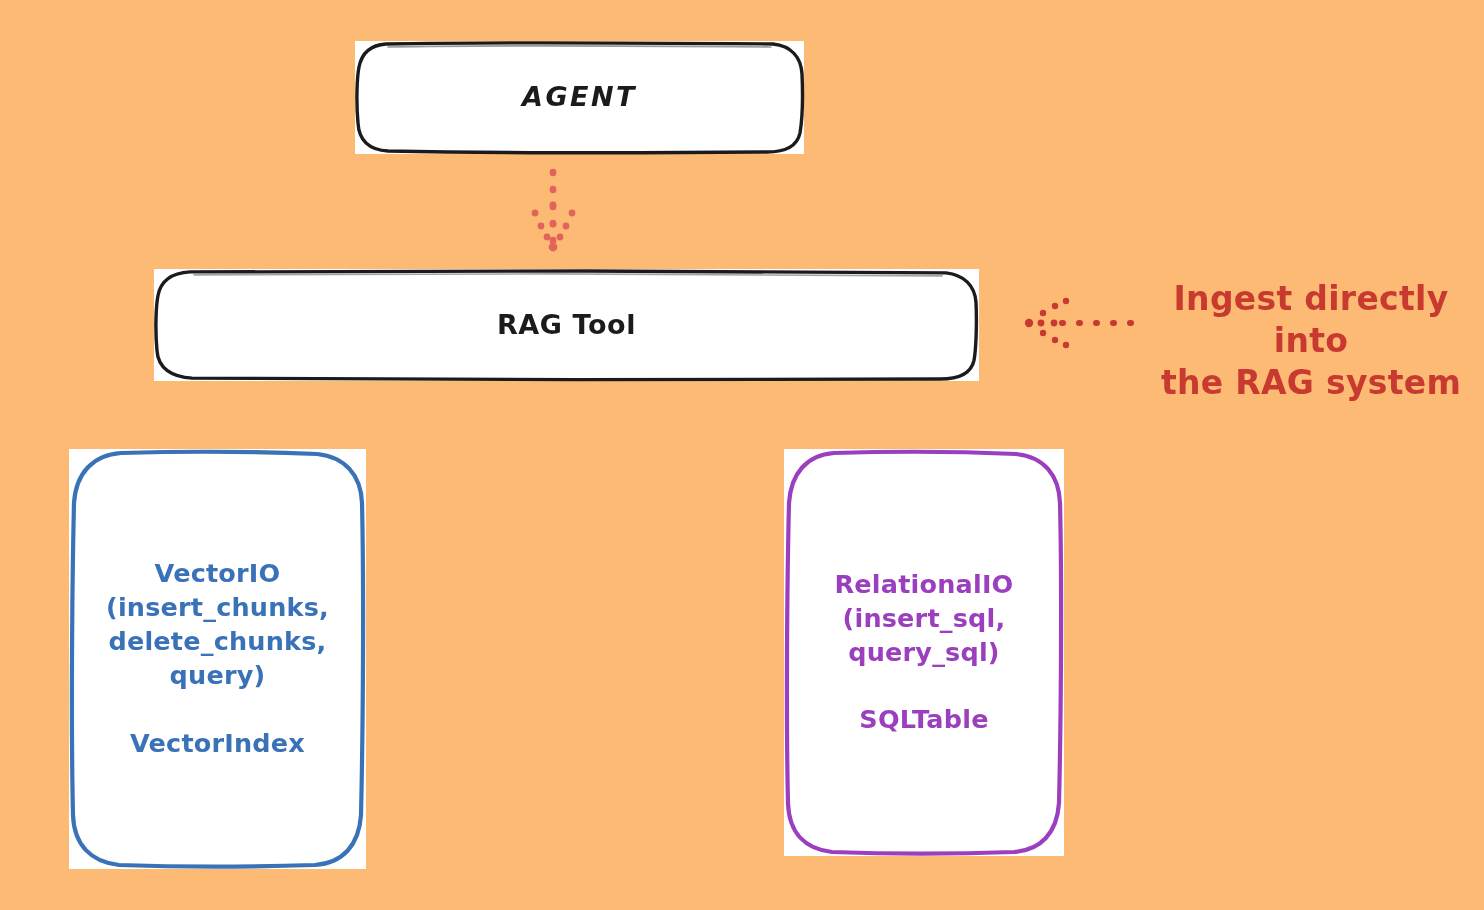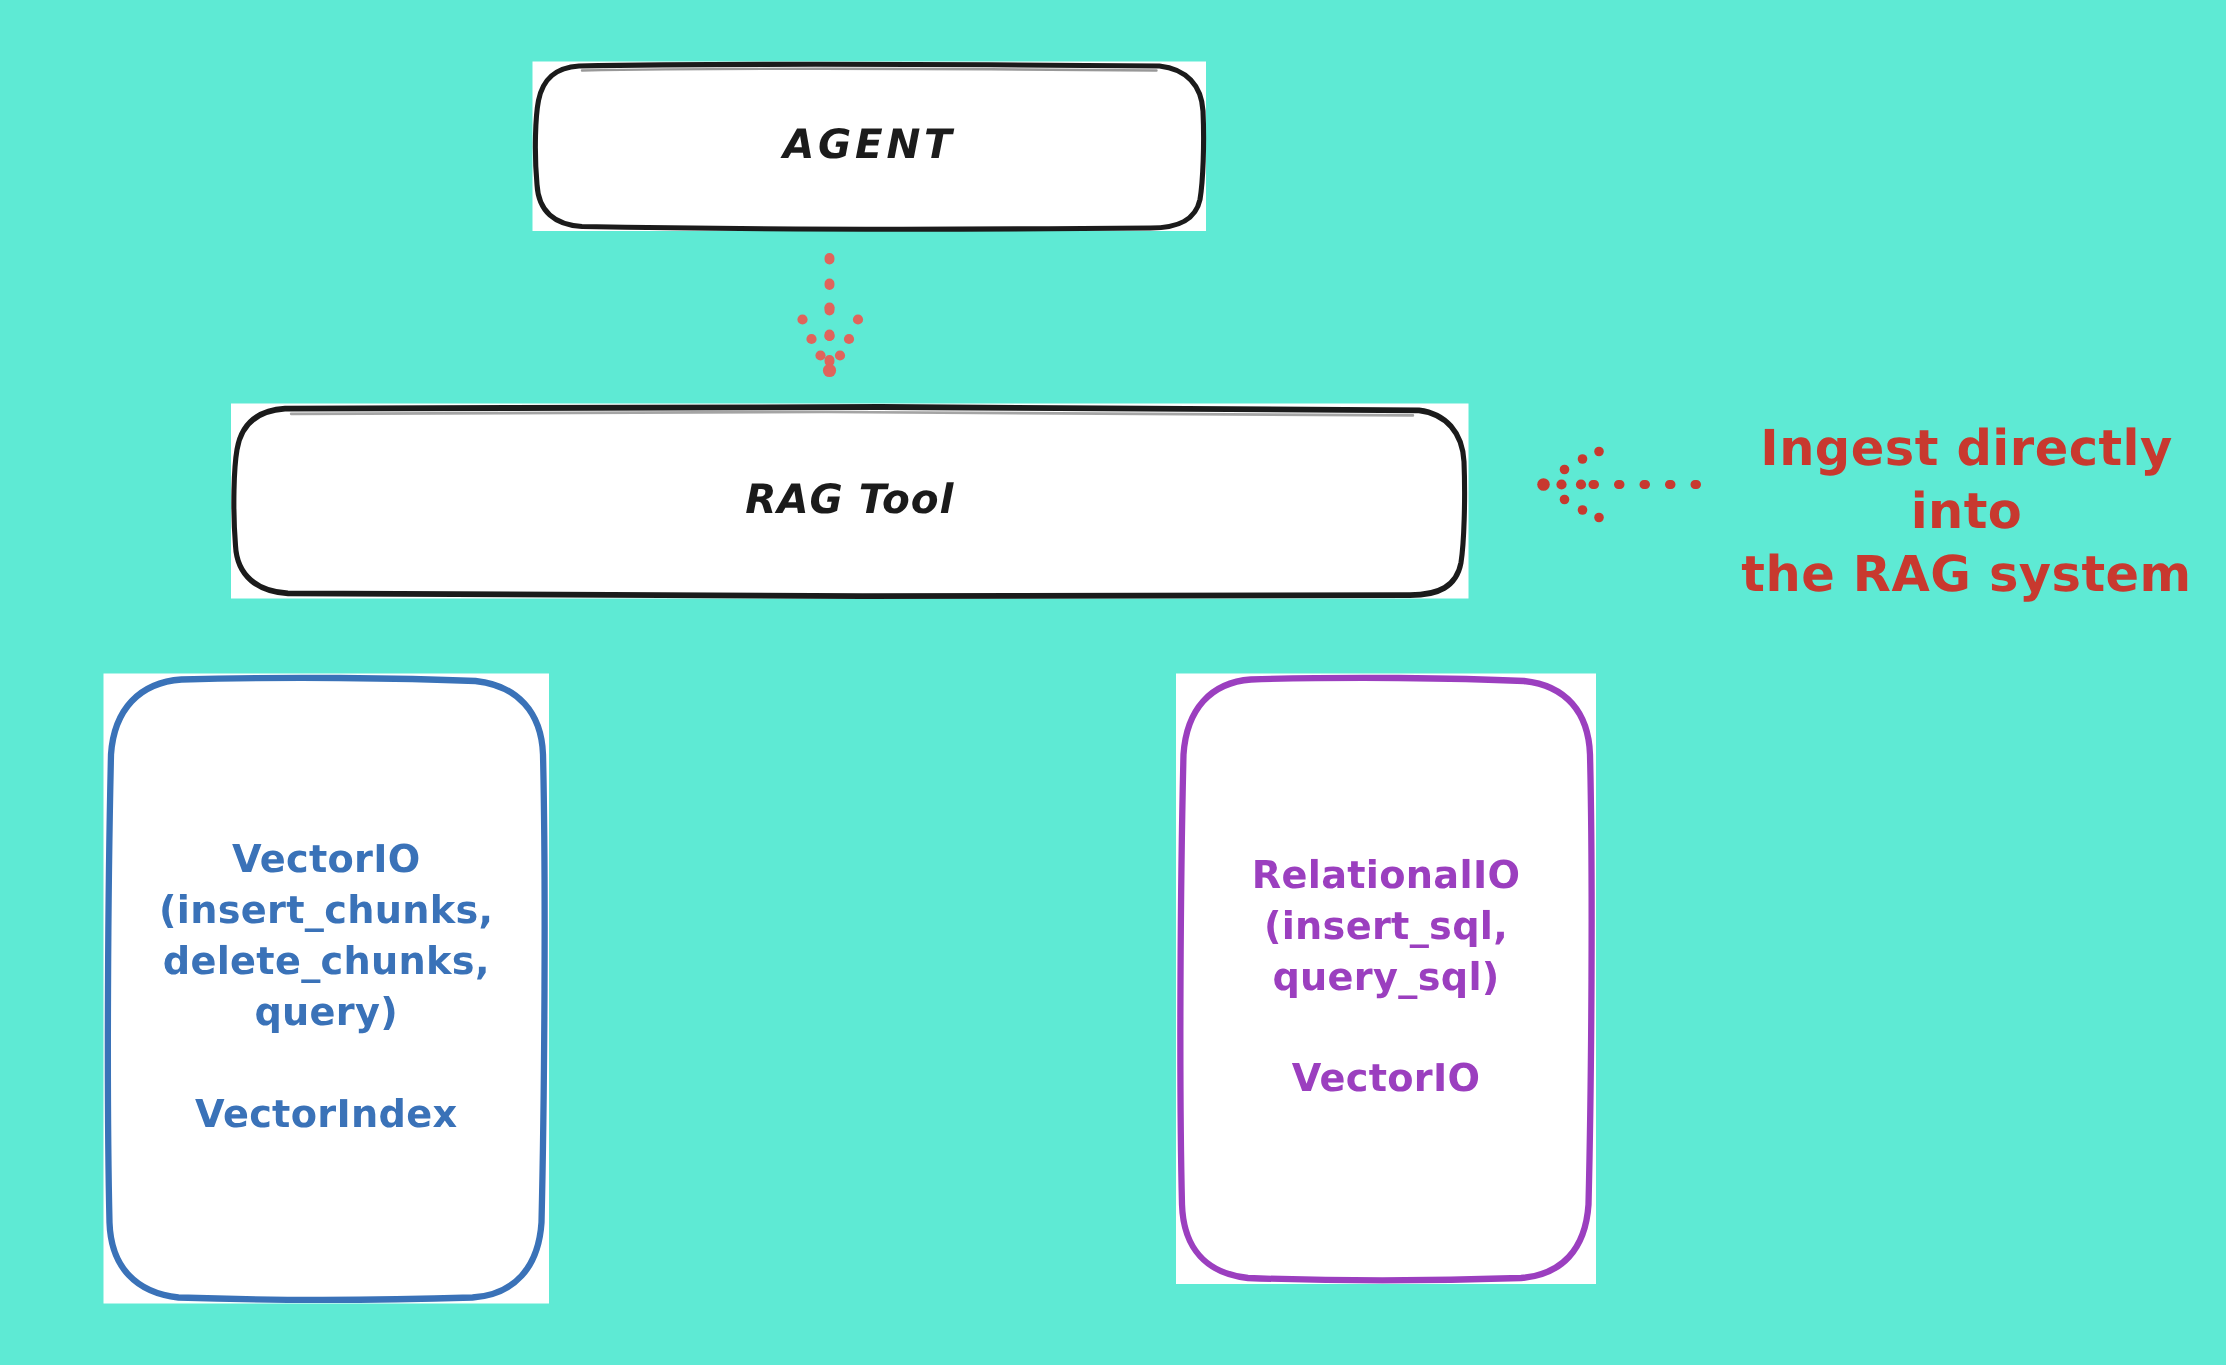--- a/index.html
+++ b/index.html
@@ -14,21 +14,21 @@
 
   body {
     font-family: "DejaVu Sans", sans-serif;
     position: relative;
   }
 
   #canvas {
     position: relative;
     width: 1484px;
     height: 910px;
-    background: #5eead4;
+    background: #fdba74;
   }
 
   
   .node {
     position: absolute;
     display: flex;
     align-items: center;
     justify-content: center;
     text-align: center;
     background: #ffffff;
@@ -64,22 +64,21 @@
     font-style: italic;
     font-weight: 700;
     color: #1b1b1b;
     letter-spacing: 2.5px;
   }
 
   #ragtool-node {
     left: 154px;
     top: 269px;
     width: 825px;
-    height: 130px;
-    font-style: italic;
+    height: 112px;
   }
   #ragtool-node .node-label {
     font-size: 27px;
     font-weight: 600;
     color: #1b1b1b;
     letter-spacing: 0.6px;
   }
 
   
   .leaf .node-label {
@@ -168,21 +167,21 @@
     <svg class="node-svg" viewBox="0 0 280 407" preserveAspectRatio="none">
       <path d="M50 4 C 114 2, 188 3, 232 5 C 260 8, 275 26, 276 54
                C 278 136, 277 272, 275 354 C 273 384, 257 401, 230 403
                C 170 405, 104 405, 48 403 C 21 400, 5 384, 4 354
                C 2 272, 3 136, 5 54 C 7 24, 23 6, 50 4 Z" fill="#ffffff" stroke="#9b3fbf" stroke-width="4.2" stroke-linecap="round" stroke-linejoin="round"></path>
     </svg>
     <div class="node-label">RelationalIO
 (insert_sql,
 query_sql)
 
-VectorIO</div>
+SQLTable</div>
   </div>
 
   <svg class="arrow-layer" viewBox="0 0 1484 910">
 
     <g>
       <line x1="553" y1="172" x2="553" y2="246" stroke="#e0645c" stroke-width="6.6" stroke-linecap="round" stroke-dasharray="1 16"></line>
 
       <g fill="#e0645c">
         <circle cx="535" cy="213" r="3.4"></circle>
         <circle cx="572" cy="213" r="3.4"></circle>

